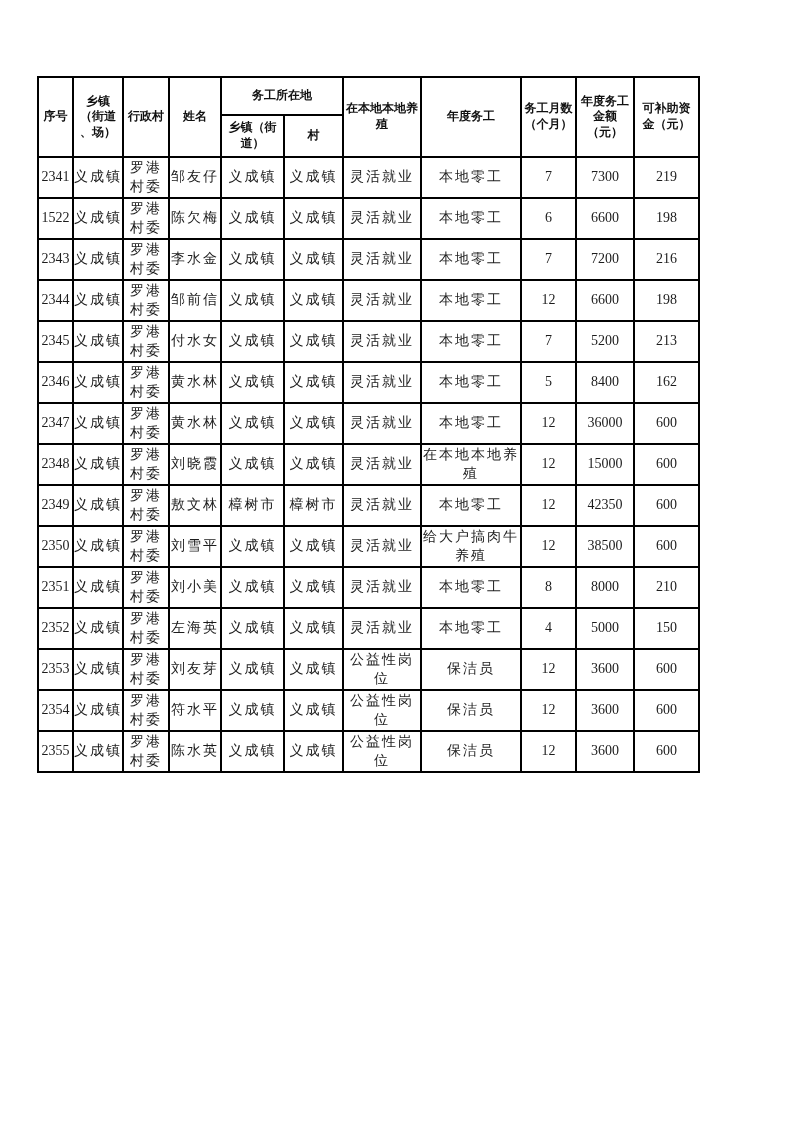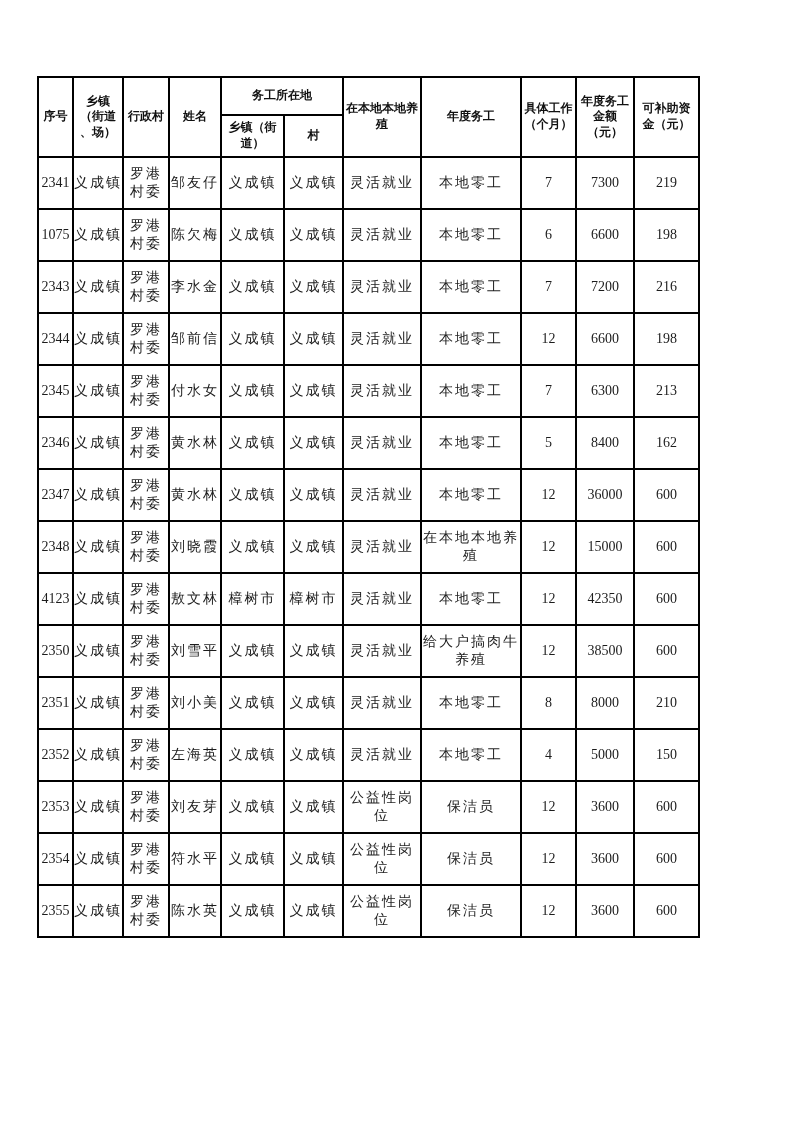--- a/index.html
+++ b/index.html
@@ -47,21 +47,21 @@
     color: #1c1c1c;
   }
   table.doc td.zh {
     letter-spacing: 2px;
   }
   table.doc td.num {
     letter-spacing: 0;
   }
   thead tr.h1 { height: 38px; }
   thead tr.h2 { height: 42px; }
-  tbody tr    { height: 52px; }
+  tbody tr    { height: 41px; }
 </style>
 </head>
 <body>
 
 <div class="page">
   <table class="doc">
     <colgroup>
       <col style="width:35px">
       <col style="width:50px">
       <col style="width:46px">
@@ -78,21 +78,21 @@
       <tr class="h1">
         <th rowspan="2">序号</th>
         <th rowspan="2">乡镇
 （街道
 、场）</th>
         <th rowspan="2">行政村</th>
         <th rowspan="2">姓名</th>
         <th colspan="2">务工所在地</th>
         <th rowspan="2">在本地本地养殖</th>
         <th rowspan="2">年度务工</th>
-        <th rowspan="2">具体工作
+        <th rowspan="2">务工月数
 （个月）</th>
         <th rowspan="2">年度务工
 金额
 （元）</th>
         <th rowspan="2">可补助资
 金（元）</th>
       </tr>
       <tr class="h2">
         <th>乡镇（街
 道）</th>
@@ -107,21 +107,21 @@
           <td class="zh">邹友仔</td>
           <td class="zh">义成镇</td>
           <td class="zh">义成镇</td>
           <td class="zh">灵活就业</td>
           <td class="zh">本地零工</td>
           <td class="num">7</td>
           <td class="num">7300</td>
           <td class="num">219</td>
         </tr>
         <tr>
-          <td class="num">1075</td>
+          <td class="num">1522</td>
           <td class="zh">义成镇</td>
           <td class="zh">罗港村委</td>
           <td class="zh">陈欠梅</td>
           <td class="zh">义成镇</td>
           <td class="zh">义成镇</td>
           <td class="zh">灵活就业</td>
           <td class="zh">本地零工</td>
           <td class="num">6</td>
           <td class="num">6600</td>
           <td class="num">198</td>
@@ -155,21 +155,21 @@
         <tr>
           <td class="num">2345</td>
           <td class="zh">义成镇</td>
           <td class="zh">罗港村委</td>
           <td class="zh">付水女</td>
           <td class="zh">义成镇</td>
           <td class="zh">义成镇</td>
           <td class="zh">灵活就业</td>
           <td class="zh">本地零工</td>
           <td class="num">7</td>
-          <td class="num">6300</td>
+          <td class="num">5200</td>
           <td class="num">213</td>
         </tr>
         <tr>
           <td class="num">2346</td>
           <td class="zh">义成镇</td>
           <td class="zh">罗港村委</td>
           <td class="zh">黄水林</td>
           <td class="zh">义成镇</td>
           <td class="zh">义成镇</td>
           <td class="zh">灵活就业</td>
@@ -198,21 +198,21 @@
           <td class="zh">刘晓霞</td>
           <td class="zh">义成镇</td>
           <td class="zh">义成镇</td>
           <td class="zh">灵活就业</td>
           <td class="zh">在本地本地养殖</td>
           <td class="num">12</td>
           <td class="num">15000</td>
           <td class="num">600</td>
         </tr>
         <tr>
-          <td class="num">4123</td>
+          <td class="num">2349</td>
           <td class="zh">义成镇</td>
           <td class="zh">罗港村委</td>
           <td class="zh">敖文林</td>
           <td class="zh">樟树市</td>
           <td class="zh">樟树市</td>
           <td class="zh">灵活就业</td>
           <td class="zh">本地零工</td>
           <td class="num">12</td>
           <td class="num">42350</td>
           <td class="num">600</td>

